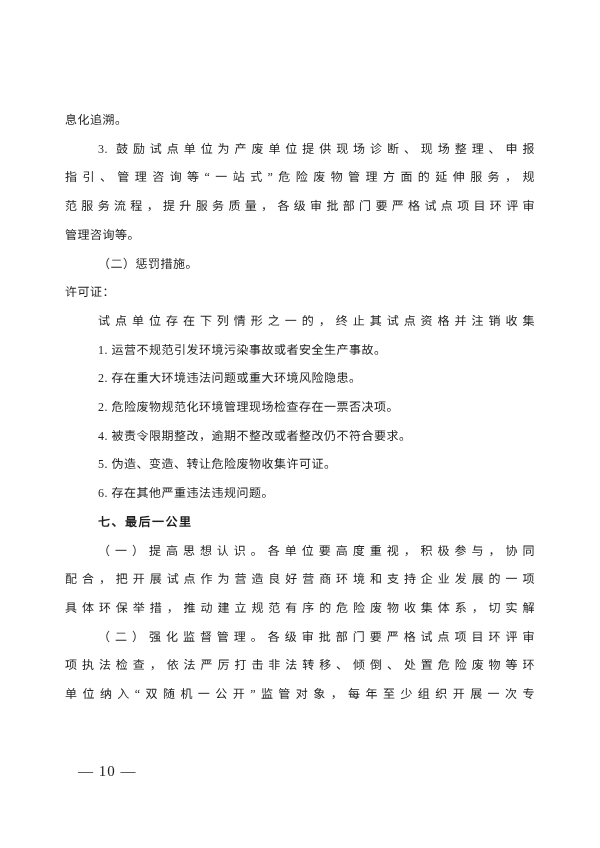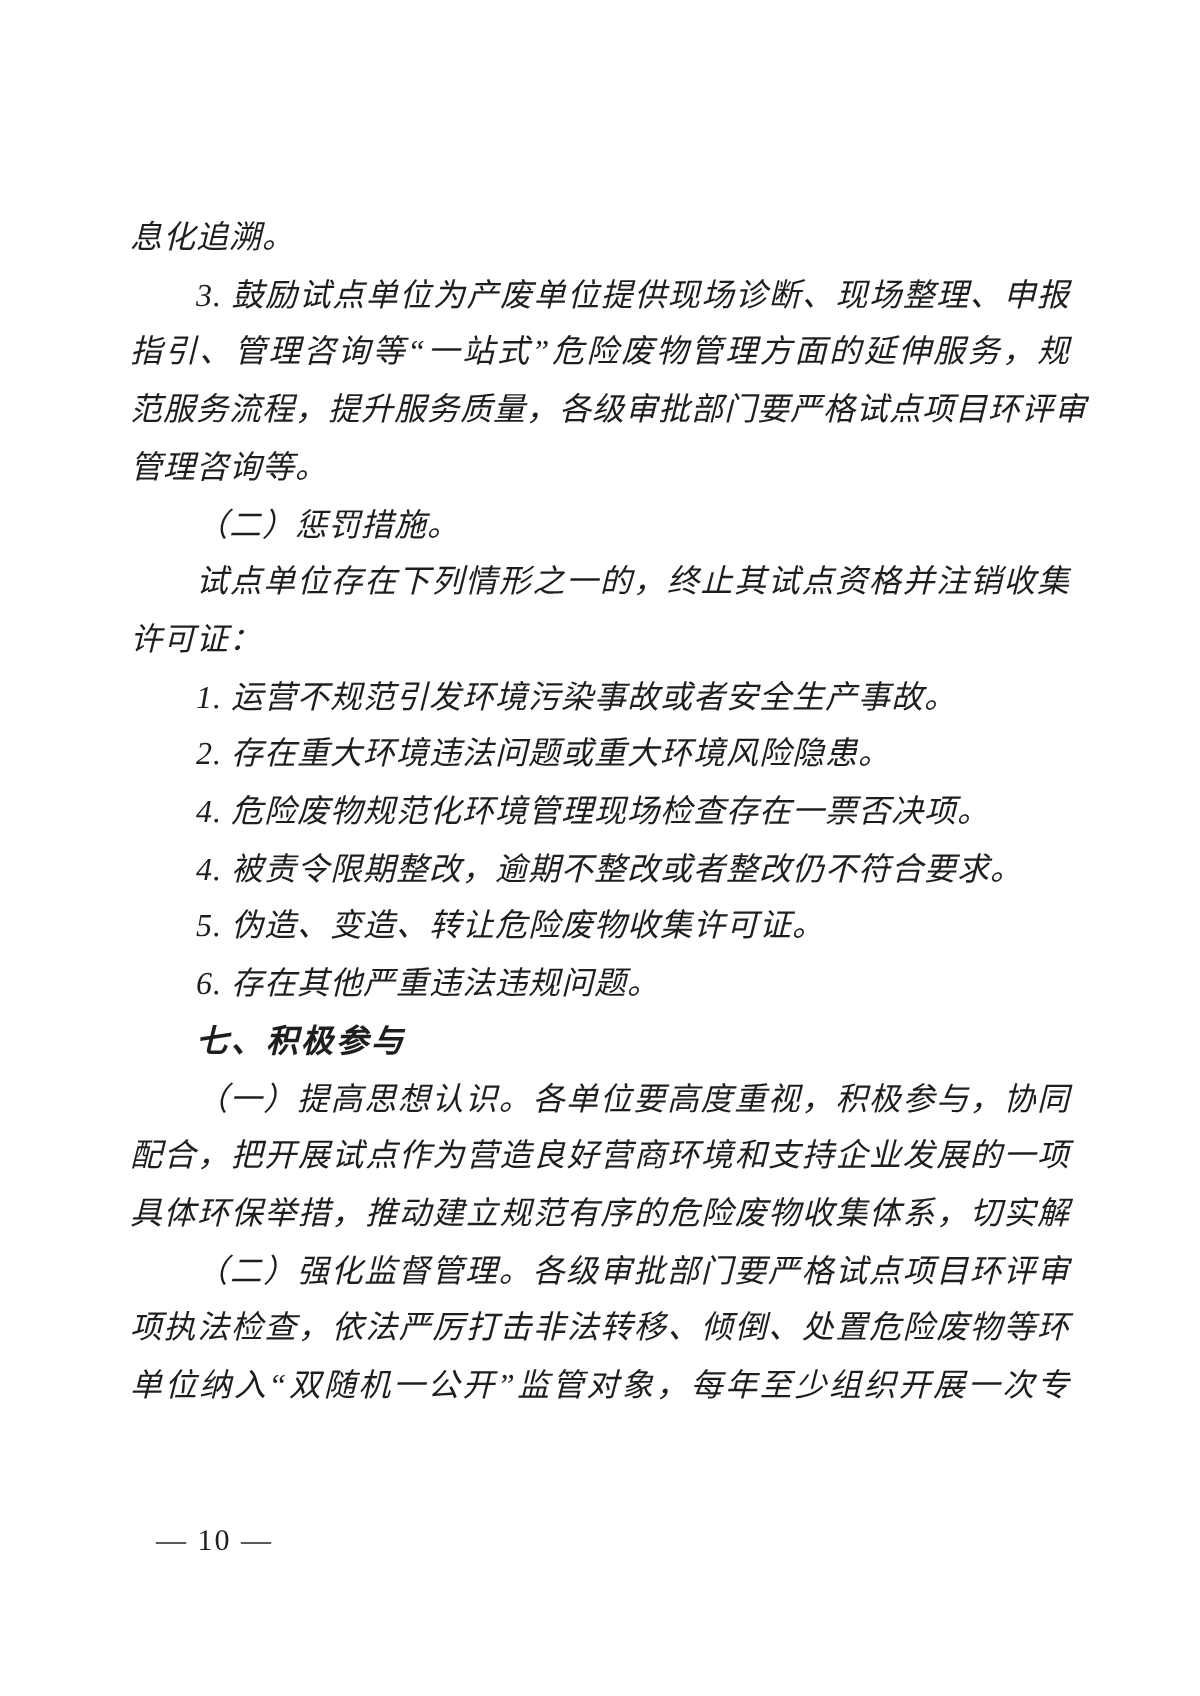--- a/index.html
+++ b/index.html
@@ -14,24 +14,23 @@
     background: #ffffff;
     overflow: hidden;
     color: #1e1e1e;
     font-family: "Liberation Serif", "DejaVu Serif", serif;
   }
   .text-block {
     position: absolute;
     left: 65px;
     top: 106px;
     width: 470px;
-    font-size: 16px;
+    font-size: 12px;
     line-height: 28.7px;
     letter-spacing: 0.5px;
-    font-style: italic;
   }
   .line {
     white-space: nowrap;
     text-align: left;
   }
   .line.indent {
     text-indent: 33px;
   }
   .line.justify {
     text-align: justify;
@@ -56,29 +55,29 @@
 <body>
 
 <div class="page">
   <div class="text-block">
       <div class="line">息化追溯。</div>
       <div class="line indent justify">3. 鼓励试点单位为产废单位提供现场诊断、现场整理、申报</div>
       <div class="line justify">指引、管理咨询等“一站式”危险废物管理方面的延伸服务，规</div>
       <div class="line justify">范服务流程，提升服务质量，各级审批部门要严格试点项目环评审</div>
       <div class="line">管理咨询等。</div>
       <div class="line indent">（二）惩罚措施。</div>
+      <div class="line">许可证：</div>
       <div class="line indent justify">试点单位存在下列情形之一的，终止其试点资格并注销收集</div>
-      <div class="line">许可证：</div>
       <div class="line indent">1. 运营不规范引发环境污染事故或者安全生产事故。</div>
       <div class="line indent">2. 存在重大环境违法问题或重大环境风险隐患。</div>
-      <div class="line indent">4. 危险废物规范化环境管理现场检查存在一票否决项。</div>
+      <div class="line indent">2. 危险废物规范化环境管理现场检查存在一票否决项。</div>
       <div class="line indent">4. 被责令限期整改，逾期不整改或者整改仍不符合要求。</div>
       <div class="line indent">5. 伪造、变造、转让危险废物收集许可证。</div>
       <div class="line indent">6. 存在其他严重违法违规问题。</div>
-      <div class="line indent bold">七、积极参与</div>
+      <div class="line indent bold">七、最后一公里</div>
       <div class="line indent justify">（一）提高思想认识。各单位要高度重视，积极参与，协同</div>
       <div class="line justify">配合，把开展试点作为营造良好营商环境和支持企业发展的一项</div>
       <div class="line justify">具体环保举措，推动建立规范有序的危险废物收集体系，切实解</div>
       <div class="line indent justify">（二）强化监督管理。各级审批部门要严格试点项目环评审</div>
       <div class="line justify">项执法检查，依法严厉打击非法转移、倾倒、处置危险废物等环</div>
       <div class="line justify">单位纳入“双随机一公开”监管对象，每年至少组织开展一次专</div>
     </div>
   <div class="page-footer">— 10 —</div>
 </div>
 

